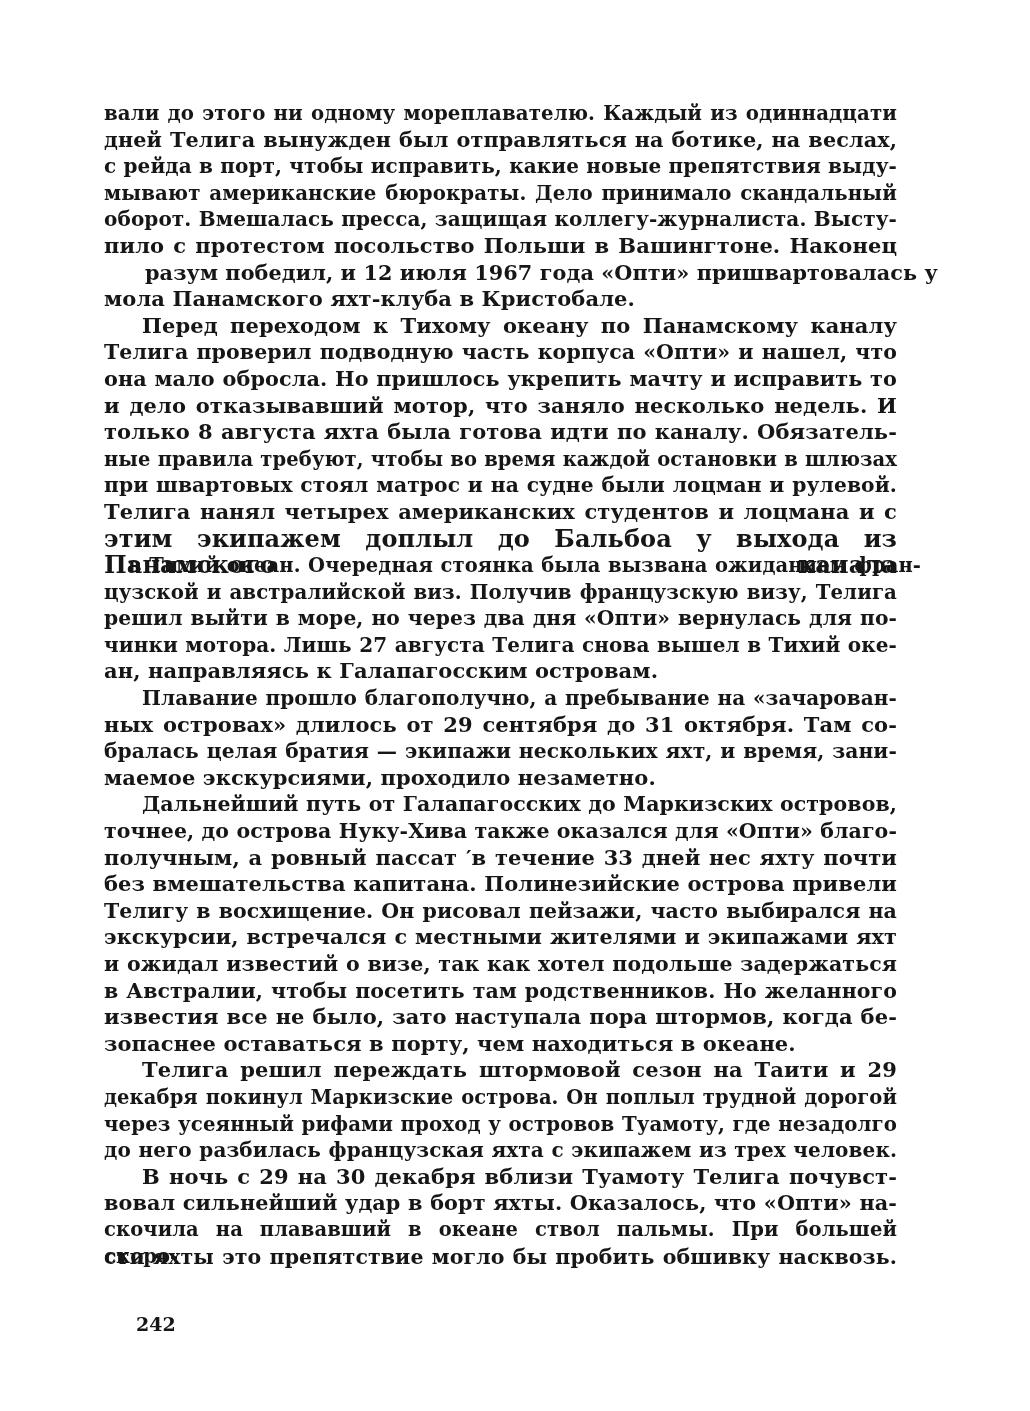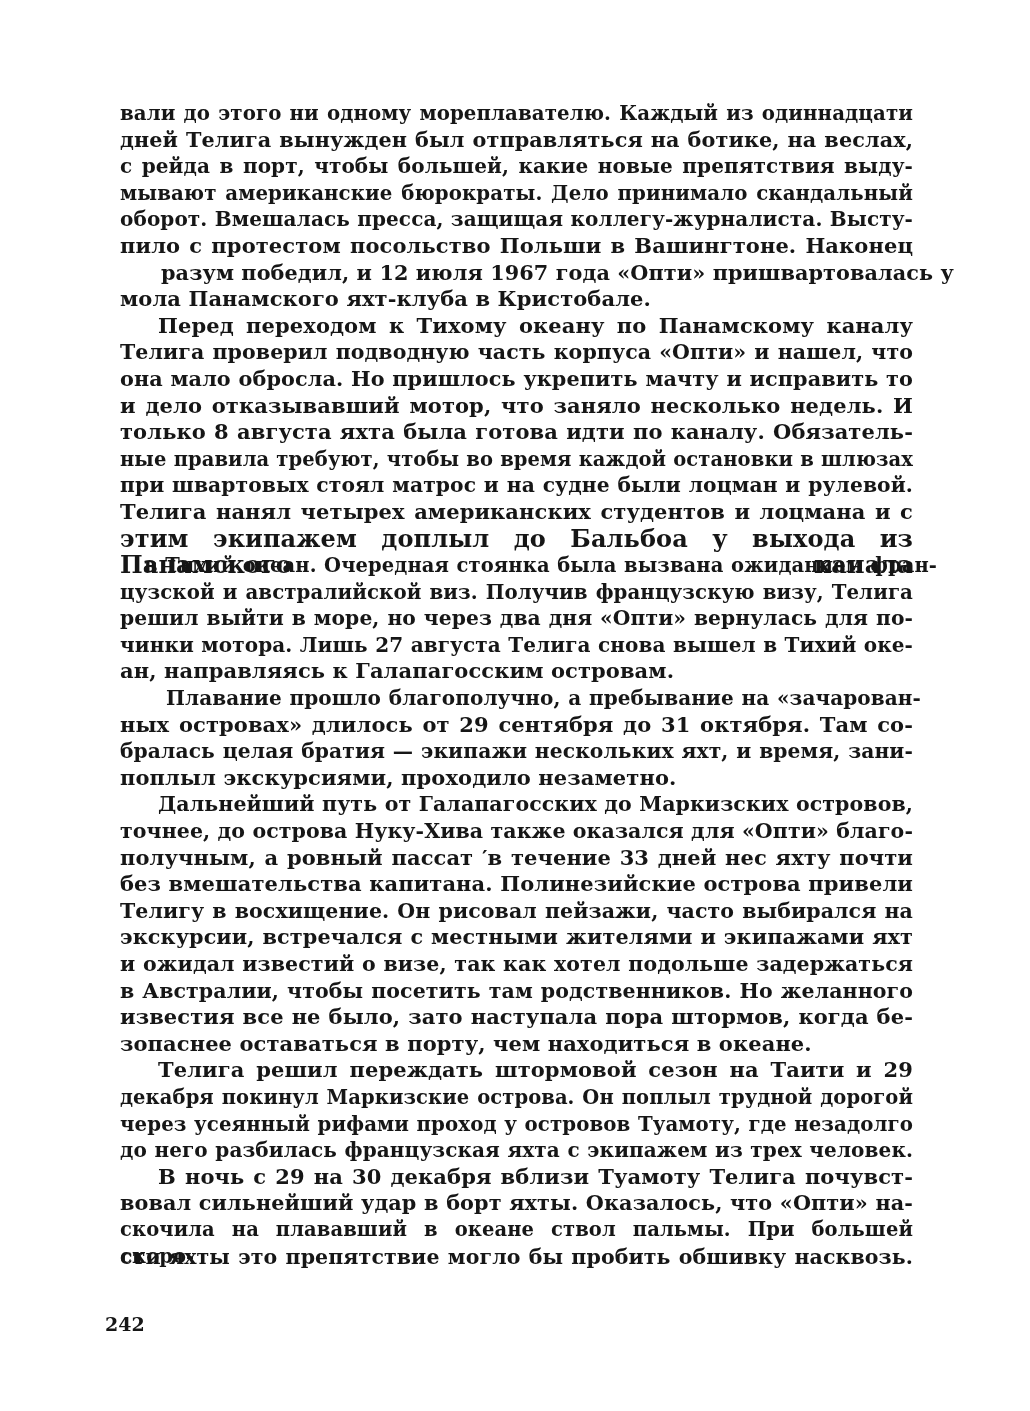--- a/index.html
+++ b/index.html
@@ -10,21 +10,21 @@
     body {
       width: 1030px;
       height: 1411px;
       position: relative;
       overflow: hidden;
       font-family: "DejaVu Serif", "Liberation Serif", serif;
       color: #161616;
     }
     .page {
       position: absolute;
-      left: 120px;
+      left: 104px;
       top: 100px;
       width: 793px;
     }
     .line {
       display: block;
       height: 26.6px;
       line-height: 26.6px;
       font-size: 21px;
       font-weight: bold;
       letter-spacing: 0.1px;
@@ -44,37 +44,37 @@
       width: 100%;
       text-align: justify;
       text-align-last: justify;
       white-space: normal;
     }
     .line.last > span {
       text-align-last: left;
     }
     .page-number {
       position: absolute;
-      left: 105px;
+      left: 136px;
       top: 1313px;
       font-size: 19px;
       font-weight: bold;
       font-family: "DejaVu Serif", "Liberation Serif", serif;
       color: #161616;
     }
   </style>
 </head>
 <body>
 
 <div class="page">
 
   <div>
     <div class="line"><span style="white-space: normal; width: 100%; font-size: 19.75px;">вали до этого ни одному мореплавателю. Каждый из одиннадцати</span></div>
     <div class="line"><span style="white-space: normal; width: 100%; font-size: 20.75px;">дней Телига вынужден был отправляться на ботике, на веслах,</span></div>
-    <div class="line"><span style="white-space: normal; width: 100%; font-size: 20px;">с рейда в порт, чтобы большей, какие новые препятствия выду-</span></div>
+    <div class="line"><span style="white-space: normal; width: 100%; font-size: 20px;">с рейда в порт, чтобы исправить, какие новые препятствия выду-</span></div>
     <div class="line"><span style="white-space: normal; width: 100%; font-size: 19.75px;">мывают американские бюрократы. Дело принимало скандальный</span></div>
     <div class="line"><span style="white-space: normal; width: 100%; font-size: 20px;">оборот. Вмешалась пресса, защищая коллегу-журналиста. Высту-</span></div>
     <div class="line"><span style="white-space: normal; width: 100%;">пило с протестом посольство Польши в Вашингтоне. Наконец</span></div>
     <div class="line"><span style="white-space: normal; width: 100%; font-size: 20.75px; margin-left: 41px;">разум победил, и 12 июля 1967 года «Опти» пришвартовалась у</span></div>
     <div class="line last"><span style="white-space: normal; width: 100%;">мола Панамского яхт-клуба в Кристобале.</span></div>
   </div>
 
   <div>
     <div class="line indent"><span style="white-space: normal; width: 100%;">Перед переходом к Тихому океану по Панамскому каналу</span></div>
     <div class="line"><span style="white-space: normal; width: 100%; font-size: 20.5px;">Телига проверил подводную часть корпуса «Опти» и нашел, что</span></div>
@@ -86,24 +86,24 @@
     <div class="line"><span style="white-space: normal; width: 100%;">Телига нанял четырех американских студентов и лоцмана и с</span></div>
     <div class="line"><span style="white-space: normal; width: 100%; font-size: 24px;">этим экипажем доплыл до Бальбоа у выхода из Панамского канала</span></div>
     <div class="line"><span style="white-space: normal; width: 100%; font-size: 19.5px; margin-left: 24px;">в Тихий океан. Очередная стоянка была вызвана ожиданием фран-</span></div>
     <div class="line"><span style="white-space: normal; width: 100%; font-size: 19.75px;">цузской и австралийской виз. Получив французскую визу, Телига</span></div>
     <div class="line"><span style="white-space: normal; width: 100%; font-size: 20.25px;">решил выйти в море, но через два дня «Опти» вернулась для по-</span></div>
     <div class="line"><span style="white-space: normal; width: 100%; font-size: 20px;">чинки мотора. Лишь 27 августа Телига снова вышел в Тихий оке-</span></div>
     <div class="line last"><span style="white-space: normal; width: 100%;">ан, направляясь к Галапагосским островам.</span></div>
   </div>
 
   <div>
-    <div class="line indent"><span style="white-space: normal; width: 100%; font-size: 20px; margin-left: 8px;">Плавание прошло благополучно, а пребывание на «зачарован-</span></div>
+    <div class="line indent"><span style="white-space: normal; width: 100%; font-size: 20px;">Плавание прошло благополучно, а пребывание на «зачарован-</span></div>
     <div class="line"><span style="white-space: normal; width: 100%;">ных островах» длилось от 29 сентября до 31 октября. Там со-</span></div>
     <div class="line"><span style="white-space: normal; width: 100%; font-size: 20.25px;">бралась целая братия — экипажи нескольких яхт, и время, зани-</span></div>
-    <div class="line last"><span style="white-space: normal; width: 100%;">поплыл экскурсиями, проходило незаметно.</span></div>
+    <div class="line last"><span style="white-space: normal; width: 100%;">маемое экскурсиями, проходило незаметно.</span></div>
   </div>
 
   <div>
     <div class="line indent"><span style="white-space: normal; width: 100%; font-size: 20.5px;">Дальнейший путь от Галапагосских до Маркизских островов,</span></div>
     <div class="line"><span style="white-space: normal; width: 100%; font-size: 20.5px;">точнее, до острова Нуку-Хива также оказался для «Опти» благо-</span></div>
     <div class="line"><span style="white-space: normal; width: 100%;">получным, а ровный пассат ′в течение 33 дней нес яхту почти</span></div>
     <div class="line"><span style="white-space: normal; width: 100%;">без вмешательства капитана. Полинезийские острова привели</span></div>
     <div class="line"><span style="white-space: normal; width: 100%; font-size: 20.5px;">Телигу в восхищение. Он рисовал пейзажи, часто выбирался на</span></div>
     <div class="line"><span style="white-space: normal; width: 100%; font-size: 20.75px;">экскурсии, встречался с местными жителями и экипажами яхт</span></div>
     <div class="line"><span style="white-space: normal; width: 100%; font-size: 20.5px;">и ожидал известий о визе, так как хотел подольше задержаться</span></div>

